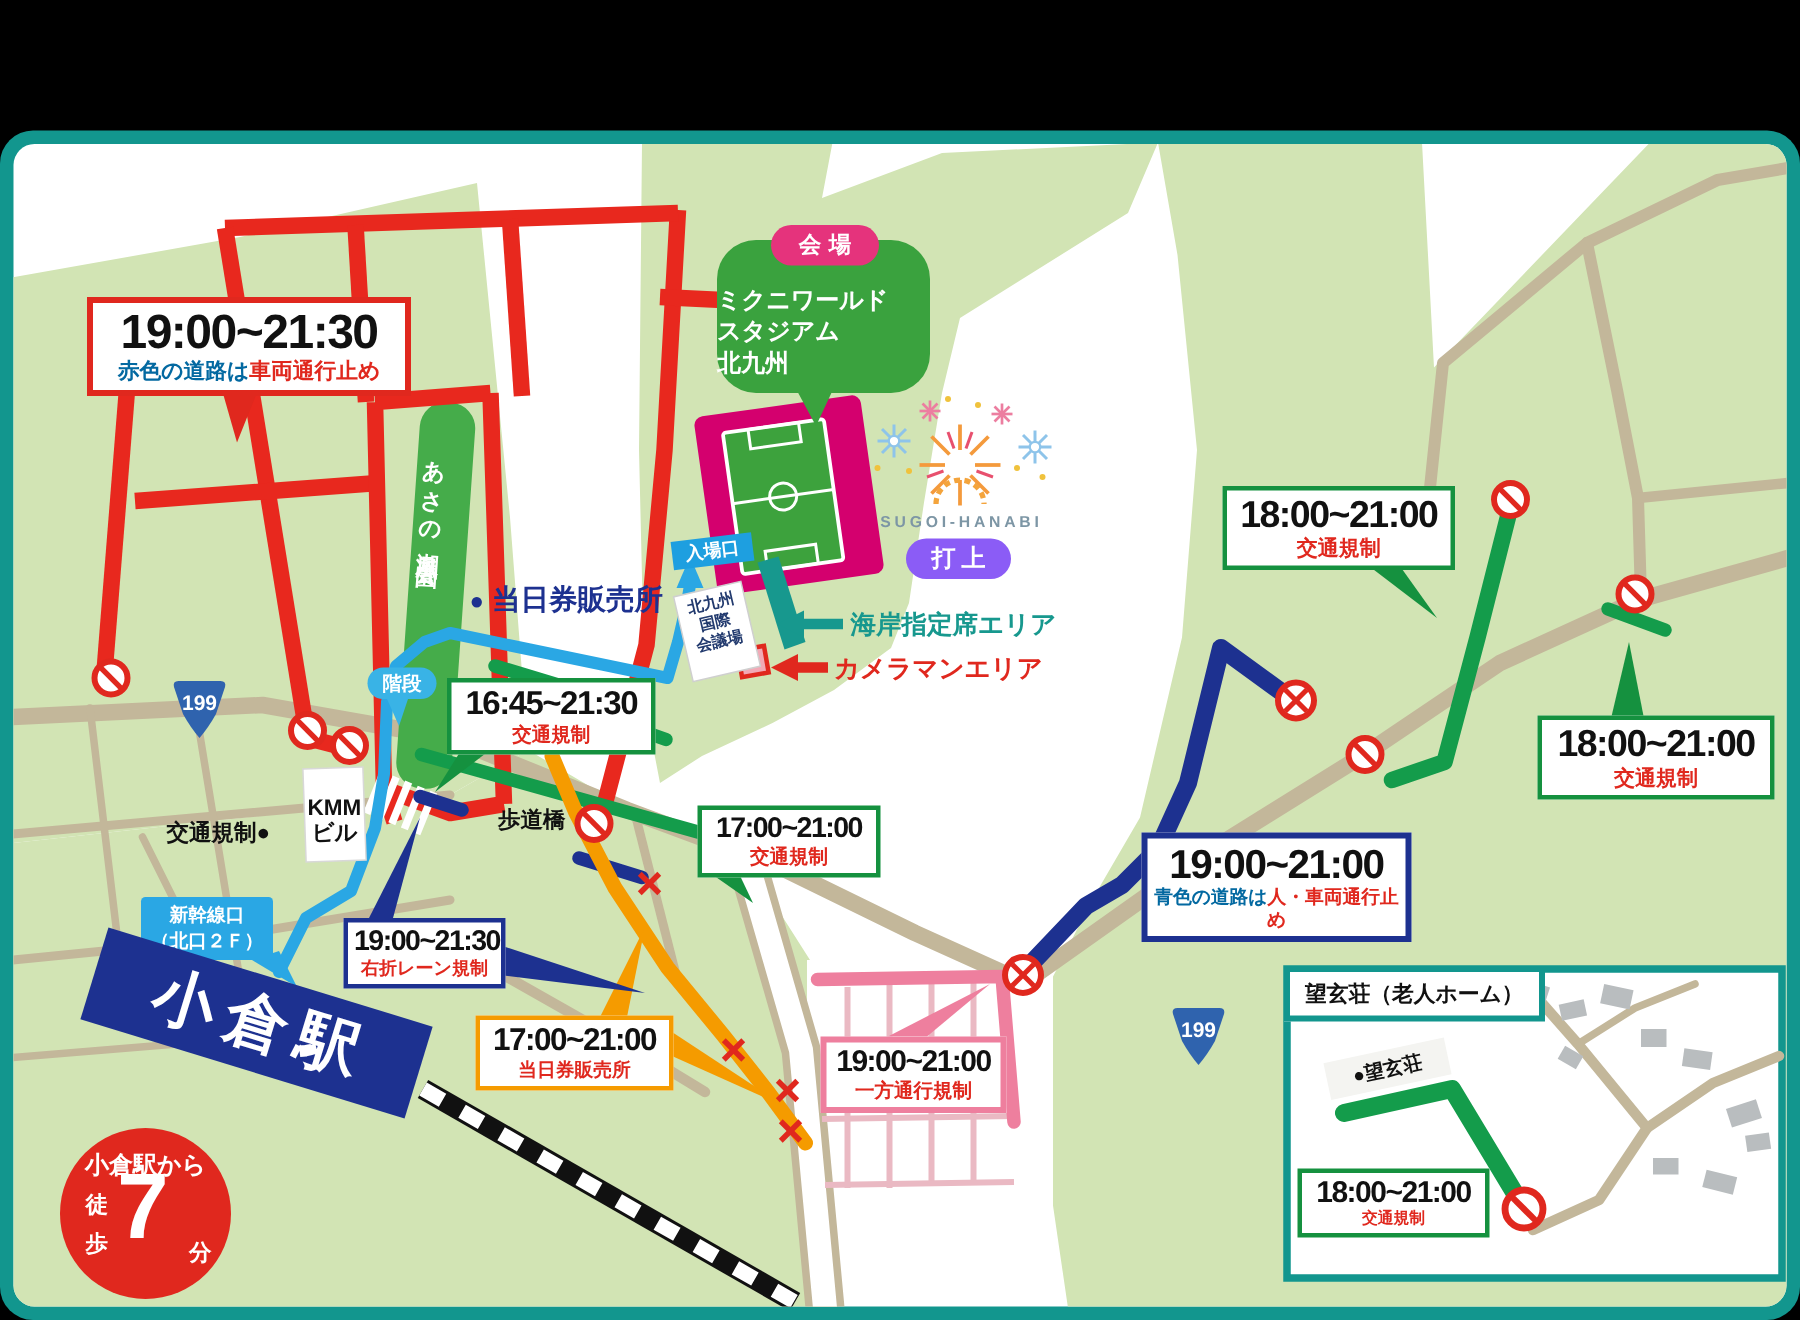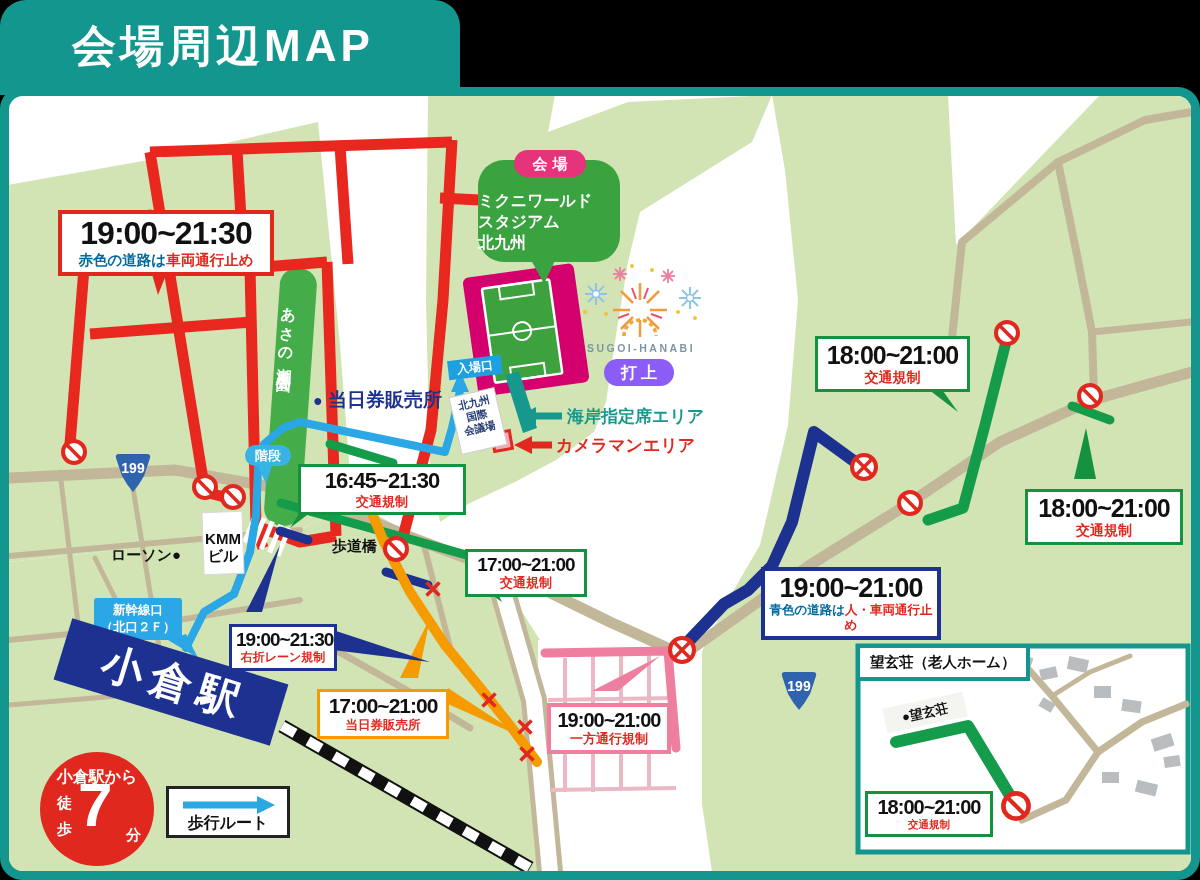--- a/index.html
+++ b/index.html
@@ -5,21 +5,21 @@
   html,body{margin:0;padding:0;background:#000;}
   #stage{position:relative;width:1200px;height:880px;overflow:hidden;background:#000;
          font-family:"Liberation Sans","DejaVu Sans",sans-serif;}
   #map-svg{position:absolute;left:0;top:0;z-index:1;}
   .lbl{position:absolute;z-index:2;font-weight:bold;white-space:nowrap;}
   .header{position:absolute;left:0;top:0;width:460px;height:95px;background:#12968e;
           border-radius:26px 26px 0 0;z-index:3;}
   .header .ttl{position:absolute;left:72px;top:0;line-height:92px;color:#fff;
                font-size:44px;font-weight:800;letter-spacing:4px;}
   .rbox{position:absolute;z-index:2;background:#fff;text-align:center;
-        padding:2px 4px 3px;box-sizing:border-box;margin-top:12px;}
+        padding:2px 4px 3px;box-sizing:border-box;}
   .rbox .t{display:block;color:#111;font-weight:800;letter-spacing:-1px;line-height:1.12;}
   .rbox .s{display:block;color:#e0281e;font-weight:bold;line-height:1.2;}
   .rbox .pre{color:#0369a1;}
   .badge{position:absolute;z-index:2;color:#fff;font-weight:bold;text-align:center;}
   .vtext{writing-mode:vertical-rl;text-orientation:upright;}
   .circle7{position:absolute;z-index:2;left:40px;top:752px;width:114px;height:114px;
            border-radius:50%;background:#e0281e;color:#fff;font-weight:bold;}
   .circle7 span{position:absolute;}
   .legend{position:absolute;z-index:2;left:166px;top:786px;width:124px;height:52px;
           background:#fff;border:3px solid #222;box-sizing:border-box;}
@@ -283,23 +283,20 @@
 
     <g>
       <use href="#xmark" transform="translate(433,589)"></use>
       <use href="#xmark" transform="translate(489,700)"></use>
       <use href="#xmark" transform="translate(525,727)"></use>
       <use href="#xmark" transform="translate(527,754)"></use>
     </g>
   </g>
 </svg>
 
-<div class="header">
-  <div class="ttl">会場周辺MAP</div>
-</div>
 
 <div class="lbl" style="left:478px;top:160px;width:142px;height:102px;background:#3aa23e;border-radius:26px;">
   <div style="padding-top:30px;text-align:left;color:#fff;font-size:16px;line-height:21px;">
     <div>ミクニワールド</div>
     <div>スタジアム</div>
     <div>北九州</div>
   </div>
 </div>
 <div class="badge" style="left:514px;top:150px;width:72px;height:27px;background:#e5337c;border-radius:14px;
             font-size:15px;line-height:27px;letter-spacing:5px;text-indent:5px;">会場</div>
@@ -326,21 +323,21 @@
 <div class="lbl" style="left:313px;top:387px;color:#1d3190;font-size:19px;">
   <span style="font-size:16px;">●</span>
   <span>当日券販売所</span>
 </div>
 
 <div class="badge" style="left:245px;top:445px;width:46px;height:21px;background:#39b3e6;border-radius:11px;
             font-size:13px;line-height:21px;">階段</div>
 
 <div class="lbl" style="left:332px;top:537px;color:#111;font-size:15px;">歩道橋</div>
 
-<div class="lbl" style="left:111px;top:546px;color:#111;font-size:15px;">ローソン●</div>
+<div class="lbl" style="left:111px;top:546px;color:#111;font-size:15px;">交通規制●</div>
 
 <div class="lbl" style="left:197px;top:530px;width:52px;text-align:center;color:#111;font-size:15px;line-height:17px;">
   <div>KMM</div>
   <div>ビル</div>
 </div>
 
 <div class="badge" style="left:94px;top:598px;width:88px;height:42px;background:#2aa7e4;border-radius:3px;
             font-size:12.5px;line-height:17px;padding-top:4px;box-sizing:border-box;">
   <div>新幹線口</div>
   <div>（北口２Ｆ）</div>
@@ -350,21 +347,21 @@
             line-height:64px;letter-spacing:8px;text-indent:8px;transform:rotate(17deg);">小倉駅</div>
 
 <div class="badge" style="left:116px;top:458px;width:34px;font-size:14px;line-height:20px;">199</div>
 <div class="badge" style="left:782px;top:676px;width:34px;font-size:14px;line-height:20px;">199</div>
 
 <div class="rbox" style="left:58px;top:198px;width:216px;border:4px solid #e0281e;">
   <span class="t" style="font-size:32px;">19:00~21:30</span>
   <span class="s" style="font-size:14.5px;"><span class="pre">赤色の道路は</span><span>車両通行止め</span></span>
 </div>
 
-<div class="rbox" style="left:298px;top:452px;width:168px;border:3.5px solid #15913f;">
+<div class="rbox" style="left:298px;top:452px;width:139px;border:3.5px solid #15913f;">
   <span class="t" style="font-size:22px;">16:45~21:30</span>
   <span class="s" style="font-size:13px;">交通規制</span>
 </div>
 
 
 <div class="rbox" style="left:229px;top:612px;width:108px;border:3.5px solid #1d3190;">
   <span class="t" style="font-size:19px;">19:00~21:30</span>
   <span class="s" style="font-size:12px;">右折レーン規制</span>
 </div>
 
@@ -409,21 +406,14 @@
             color:#111;font-size:13px;line-height:25px;transform:rotate(-12deg);">●望玄荘</div>
 
 <div class="circle7">
   <span style="top:15px;width:100%;text-align:center;font-size:16px;">小倉駅から</span>
   <span style="left:17px;top:42px;font-size:15px;">徒</span>
   <span style="left:17px;top:68px;font-size:15px;">歩</span>
   <span style="left:38px;top:22px;font-size:62px;line-height:1;">7</span>
   <span style="left:86px;top:74px;font-size:15px;">分</span>
 </div>
 
-<div class="legend">
-  <svg width="118" height="20" style="position:absolute;left:10px;top:6px;">
-    <line x1="4" y1="10" x2="78" y2="10" stroke="#2aa7e4" stroke-width="7"></line>
-    <polygon points="78,1 78,19 96,10" fill="#2aa7e4"></polygon>
-  </svg>
-  <div class="lbl" style="left:0;top:24px;width:118px;text-align:center;color:#111;font-size:16px;">歩行ルート</div>
-</div>
 
 </div>
 
 </body></html>

